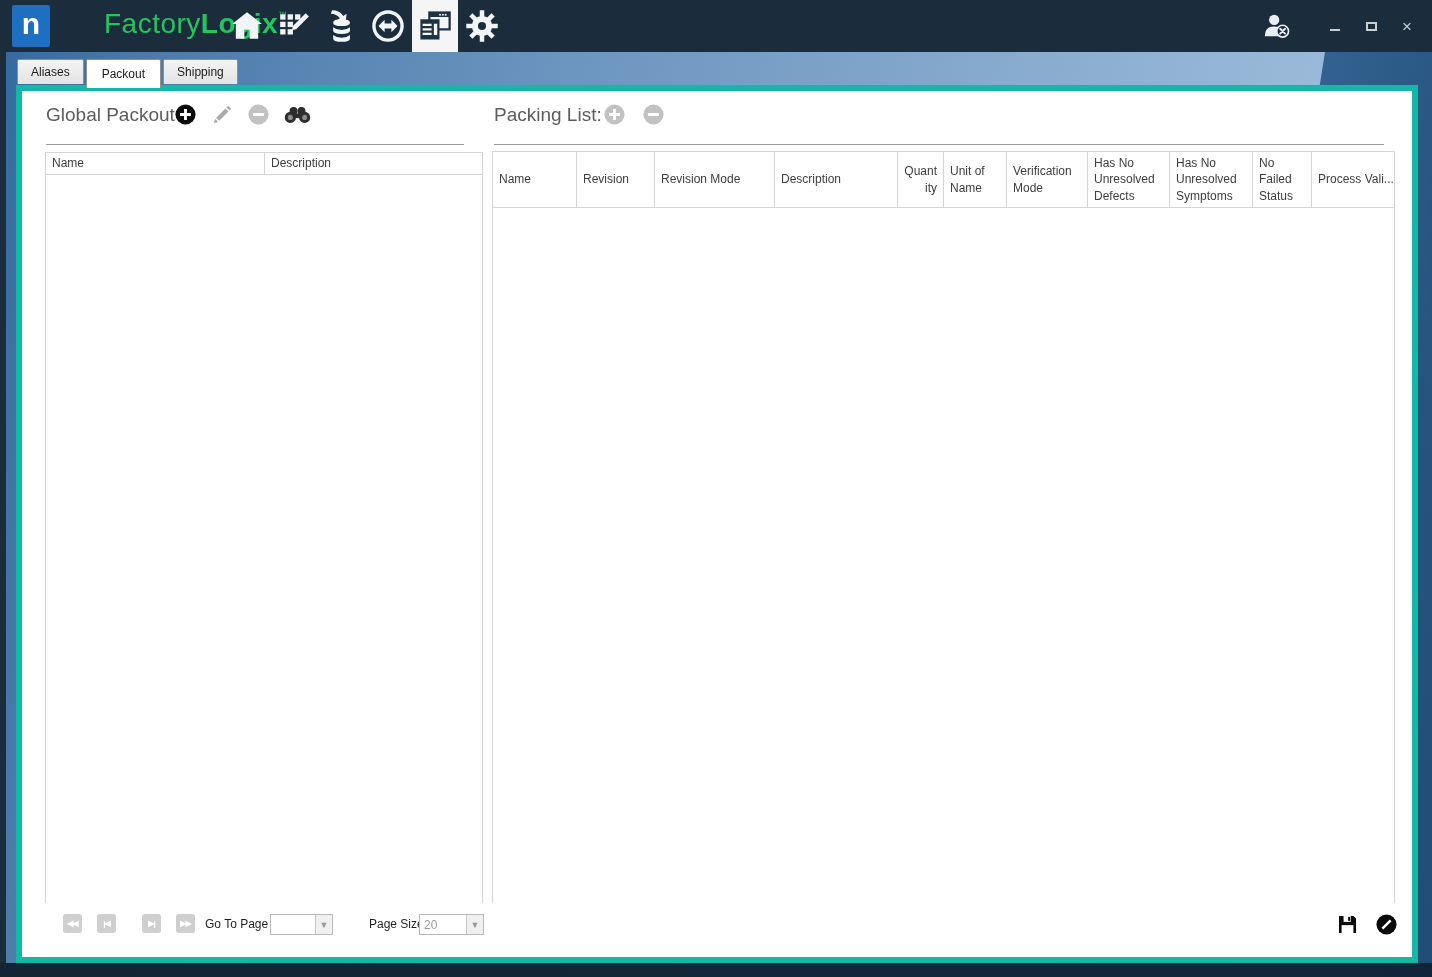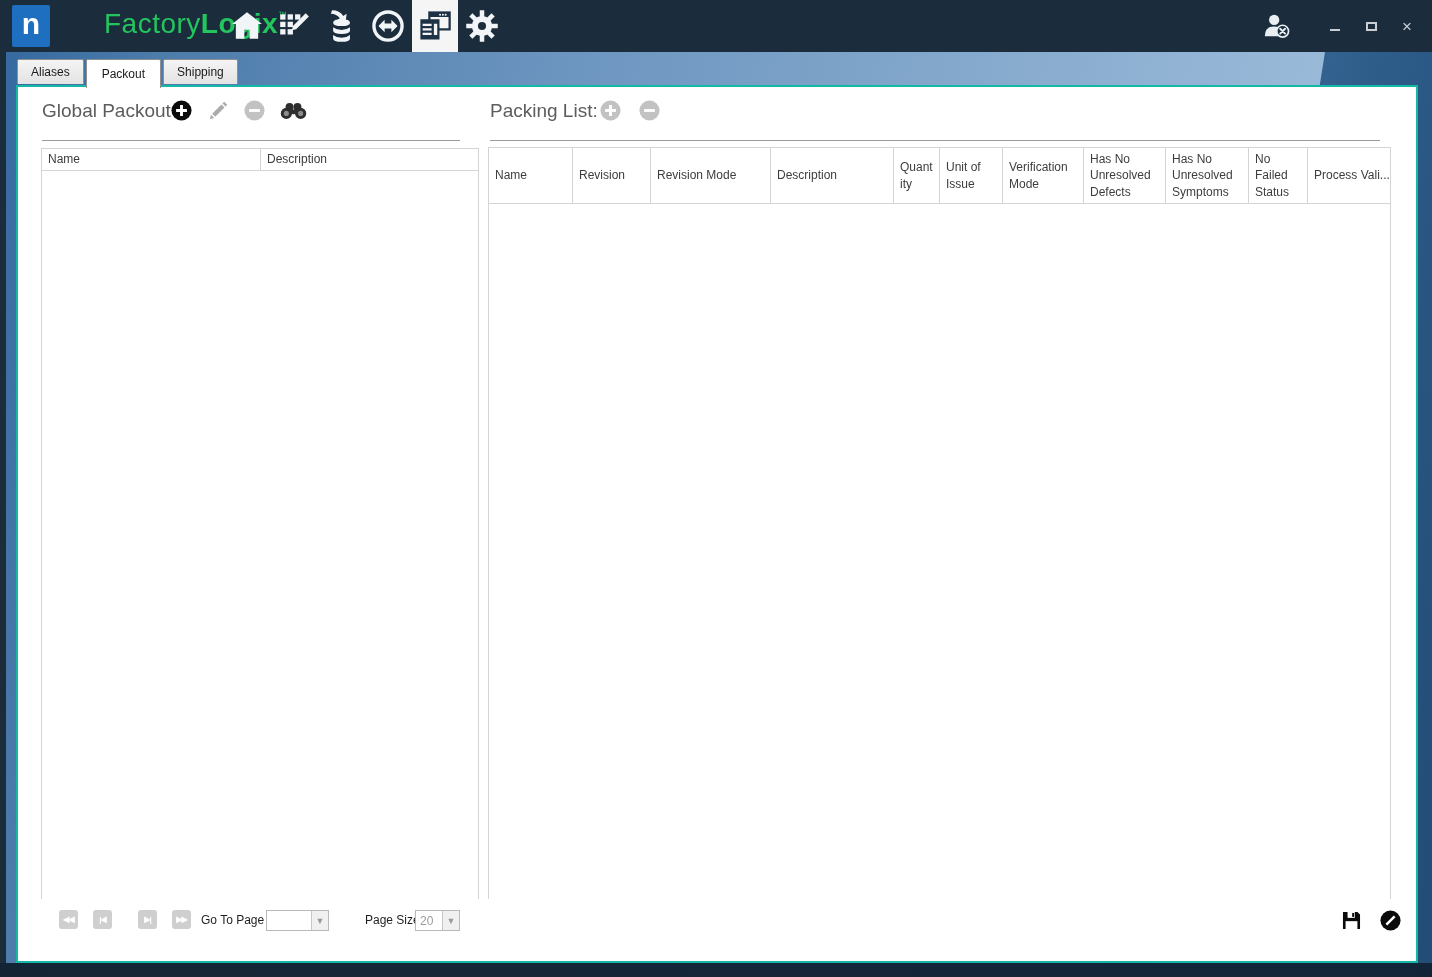--- a/index.html
+++ b/index.html
@@ -36,35 +36,35 @@
 
   
   .tabs { position:absolute; left:17px; top:59px; display:flex; align-items:flex-start; z-index:5; }
   .tab { height:25px; background:linear-gradient(#f4f4f4,#e3e3e3); border:1px solid #8f8f8f; border-bottom:none;
          border-radius:2px 2px 0 0; padding:0 13px; font-size:12px; color:#1a1a1a; display:flex; align-items:center;
          margin-right:2px; position:relative; }
   .tab.active { background:#fff; height:29px; margin-bottom:-2px; z-index:6; padding:0 15px; }
 
   
   .panel { position:absolute; left:16px; top:85px; width:1402px; height:878px; background:#fff;
-           border:2px solid #14b8a6; z-index:4;padding-left:15px; }
+           border:6px solid #14b8a6; z-index:4;padding-left:15px; }
 
   .section-title { position:absolute; font-size:19px; color:#5c5c5c; }
   .rule { position:absolute; height:1px; background:#9b9b9b; }
 
   .toolbar { position:absolute; display:flex; align-items:center; }
   .tool { display:flex; align-items:center; justify-content:center; }
 
   
   .grid { position:absolute; background:#fff; border:1px solid #d4d4d4; }
   .grid-header { display:flex; border-bottom:1px solid #d4d4d4; }
   .gh-cell { font-size:12px; color:#3d3d3d; padding:3px 6px; border-right:1px solid #d4d4d4;
              display:flex; align-items:center; overflow:hidden; line-height:1.35; }
   .gh-cell:last-child { border-right:none; }
-  .gh-cell.wrap-hard { word-break:break-word; }
+  .gh-cell.wrap-hard { word-break:break-word;text-align:right; }
   .gh-cell.no-wrap { white-space:nowrap; }
   .grid-body { background:#fff; }
 
   
   .pager { position:absolute; left:0; top:823px; width:100%; height:26px; font-size:12px; color:#1f1f1f; }
   .pg-btn { position:absolute; width:19px; height:19px; background:#cfcfcf; border-radius:3px; color:#fff;
             font-size:8px; display:flex; align-items:center; justify-content:center; letter-spacing:-1px; font-weight:bold; }
   .pg-label { position:absolute; top:3px;text-align:center; }
   .combo { position:absolute; top:0; height:21px; border:1px solid #b9b9b9; background:#fff; display:flex; }
   .combo input { border:none; outline:none; flex:1; min-width:0; font-size:12px; padding:0 4px;
@@ -264,21 +264,21 @@
 
     <div class="rule" style="left:472px; top:53px; width:890px;"></div>
 
     <div class="grid" style="left:470px; top:60px; width:903px; height:752px;">
       <div class="grid-header">
         <div class="gh-cell" style="width:84px; height:55px;">Name</div>
         <div class="gh-cell" style="width:78px; height:55px;text-align:center;">Revision</div>
         <div class="gh-cell" style="width:120px; height:55px;">Revision Mode</div>
         <div class="gh-cell" style="width:123px; height:55px;">Description</div>
         <div class="gh-cell wrap-hard" style="width:46px; height:55px;">Quantity</div>
-        <div class="gh-cell" style="width:63px; height:55px;">Unit of Issue</div>
+        <div class="gh-cell" style="width:63px; height:55px;">Unit of Name</div>
         <div class="gh-cell" style="width:81px; height:55px;">Verification Mode</div>
         <div class="gh-cell" style="width:82px; height:55px;">Has No Unresolved Defects</div>
         <div class="gh-cell" style="width:83px; height:55px;">Has No Unresolved Symptoms</div>
         <div class="gh-cell" style="width:59px; height:55px;">No Failed Status</div>
         <div class="gh-cell no-wrap" style="flex:1; height:55px;">Process Vali...</div>
       </div>
       <div class="grid-body" style="height:695px;"></div>
     </div>
 
     <div class="pager">
@@ -289,21 +289,21 @@
 
       <span class="pg-label" style="left:183px;">Go To Page</span>
       <div class="combo" style="left:248px; width:63px;">
         <input type="text" readonly="" value="" style="">
         <div class="drop">
             <span>▼</span>
           </div>
       </div>
 
       <span class="pg-label" style="left:347px;">Page Size</span>
-      <div class="combo" style="left:397px; width:45px;">
+      <div class="combo" style="left:397px; width:65px;">
         <input type="text" readonly="" value="20" style="">
         <div class="drop">
             <span>▼</span>
           </div>
       </div>
     </div>
 
     <div class="footer-icons">
       <div class="tool">
         <svg width="21" height="21" viewBox="0 0 32 32">

